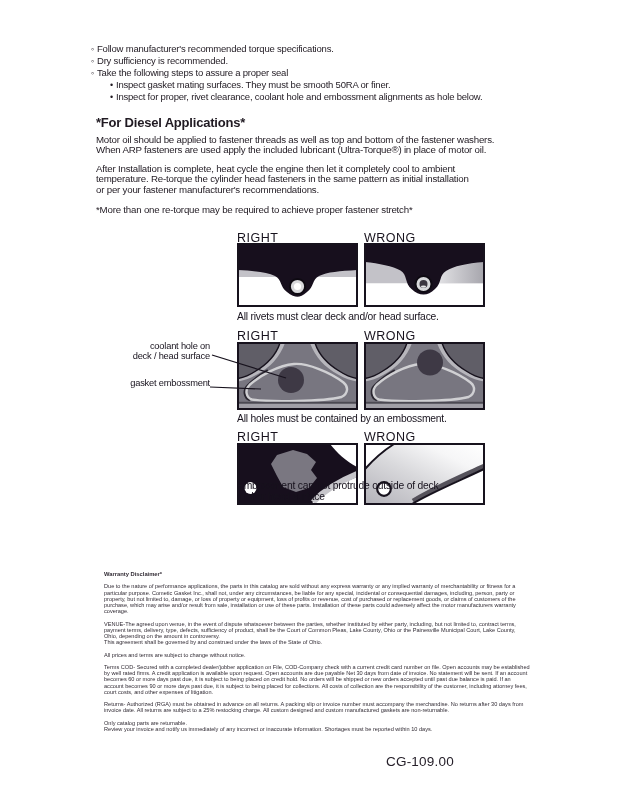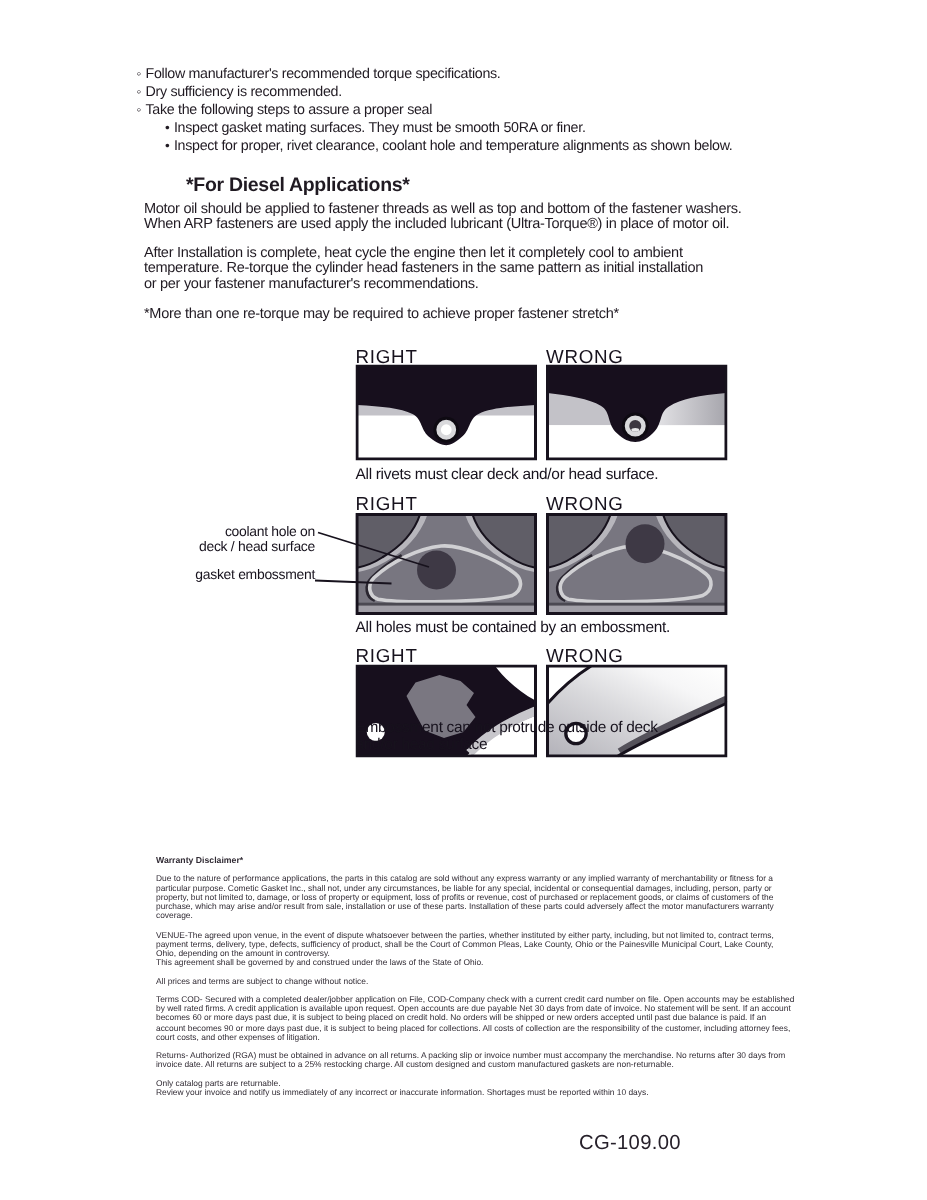--- a/index.html
+++ b/index.html
@@ -4,21 +4,21 @@
 <style>
   html,body{margin:0;padding:0;background:#fff;}
   .page{position:relative;width:618px;height:800px;background:#ffffff;overflow:hidden;
         font-family:"Liberation Sans","DejaVu Sans",sans-serif;color:#201a22;}
   .title{position:absolute;left:113px;top:20px;font-size:13px;font-weight:bold;letter-spacing:-0.3px;
          border-bottom:1.6px solid #201a22;padding:0 4px 2px 1px;white-space:nowrap;}
   .tips{position:absolute;left:91px;top:43px;font-size:9.5px;letter-spacing:-0.2px;}
   .tline{height:12px;line-height:12px;white-space:nowrap;}
   .tline .bg{margin-right:3px;font-size:9px;}
   .tline.sub{padding-left:19px;}
-  .dheading{position:absolute;left:96px;top:115px;font-size:13px;font-weight:bold;letter-spacing:-0.2px;white-space:nowrap;margin-left:28px;}
+  .dheading{position:absolute;left:96px;top:115px;font-size:13px;font-weight:bold;letter-spacing:-0.2px;white-space:nowrap;}
   .para{position:absolute;left:96px;font-size:9.7px;letter-spacing:-0.2px;line-height:10.4px;white-space:nowrap;}
   .p1{top:135px;}.p2{top:164px;}
   .note{position:absolute;left:96px;top:204px;font-size:9.7px;letter-spacing:-0.2px;white-space:nowrap;}
   .dg-hdr{position:absolute;width:121px;font-size:12.5px;letter-spacing:0.5px;color:#17121d;}
   .dg-box{position:absolute;line-height:0;}
   .dg-cap{position:absolute;font-size:10.3px;letter-spacing:-0.2px;line-height:11px;white-space:nowrap;color:#17121d;}
   .dg-lbl{position:absolute;font-size:9.3px;letter-spacing:-0.2px;line-height:9.9px;text-align:right;white-space:nowrap;color:#17121d;}
   .leader{position:absolute;left:118px;top:338px;pointer-events:none;}
   .warranty{position:absolute;left:104px;top:571px;width:426px;font-size:5.6px;line-height:6.25px;color:#322c35;}
   .warranty .w-h{font-weight:bold;font-size:5.8px;margin:0 0 6px 0;}
@@ -39,21 +39,21 @@
     <div class="tline">
       <span class="bg">◦</span><span>Dry sufficiency is recommended.</span>
     </div>
     <div class="tline">
       <span class="bg">◦</span><span>Take the following steps to assure a proper seal</span>
     </div>
     <div class="tline sub">
       <span class="bg">•</span><span>Inspect gasket mating surfaces.  They must be smooth 50RA or finer.</span>
     </div>
     <div class="tline sub">
-      <span class="bg">•</span><span>Inspect for proper, rivet clearance, coolant hole and temperature alignments as shown below.</span>
+      <span class="bg">•</span><span>Inspect for proper, rivet clearance, coolant hole and embossment alignments as hole below.</span>
     </div>
   </div>
 
   <div class="dheading">*For Diesel Applications*</div>
 
   <div class="para p1">
     <div>Motor oil should be applied to fastener threads as well as top and bottom of the fastener washers.</div>
     <div>When ARP fasteners are used apply the included lubricant (Ultra-Torque®) in place of motor oil.</div>
   </div>
 
@@ -127,21 +127,21 @@
       <path d="M120,1 L78,1 C82,13 91,22.5 103,29.5 C109,33.5 115,35.5 120,36.5 Z" fill="#605e67" stroke="#17121d" stroke-width="1.4"></path>
       <path d="M13,58 C7.5,56 6,48.5 11,43.5 C16,38.5 23,33 31,28.5" fill="none" stroke="#2a2630" stroke-width="2.8"></path>
       <path d="M15,57.5 C9,55.5 7.5,48 12.5,43 C24,32.5 42,23.5 57,22 C70,20.8 94,30.5 106.5,40.5 C111.5,44.5 111.5,51.5 104.5,55 C87,59.5 32,60.5 15,57.5 Z" fill="none" stroke="#d0d0d3" stroke-width="2.4"></path>
       <circle cx="66" cy="20.5" r="13" fill="#3e3945"></circle>
       <rect x="1" y="59.8" width="119" height="2" fill="#4b4952"></rect>
       <rect x="1" y="61.8" width="119" height="5.2" fill="#a19fa7"></rect>
       <rect x="1" y="1" width="119" height="66" fill="none" stroke="#17121d" stroke-width="2"></rect>
     </svg>
   </div>
 
-  <div class="dg-lbl" style="right:408px;top:342px;margin-top:8px;">
+  <div class="dg-lbl" style="right:408px;top:342px;">
     <div>coolant hole on</div>
     <div>deck / head surface</div>
   </div>
   <div class="dg-lbl" style="right:408px;top:379px;">gasket embossment</div>
 
   <svg class="leader" width="185" height="70" viewBox="0 0 185 70">
     <line x1="94" y1="17" x2="168" y2="40" stroke="#17121d" stroke-width="1.2"></line>
     <line x1="92" y1="49" x2="143" y2="51" stroke="#17121d" stroke-width="1.2"></line>
   </svg>
 

